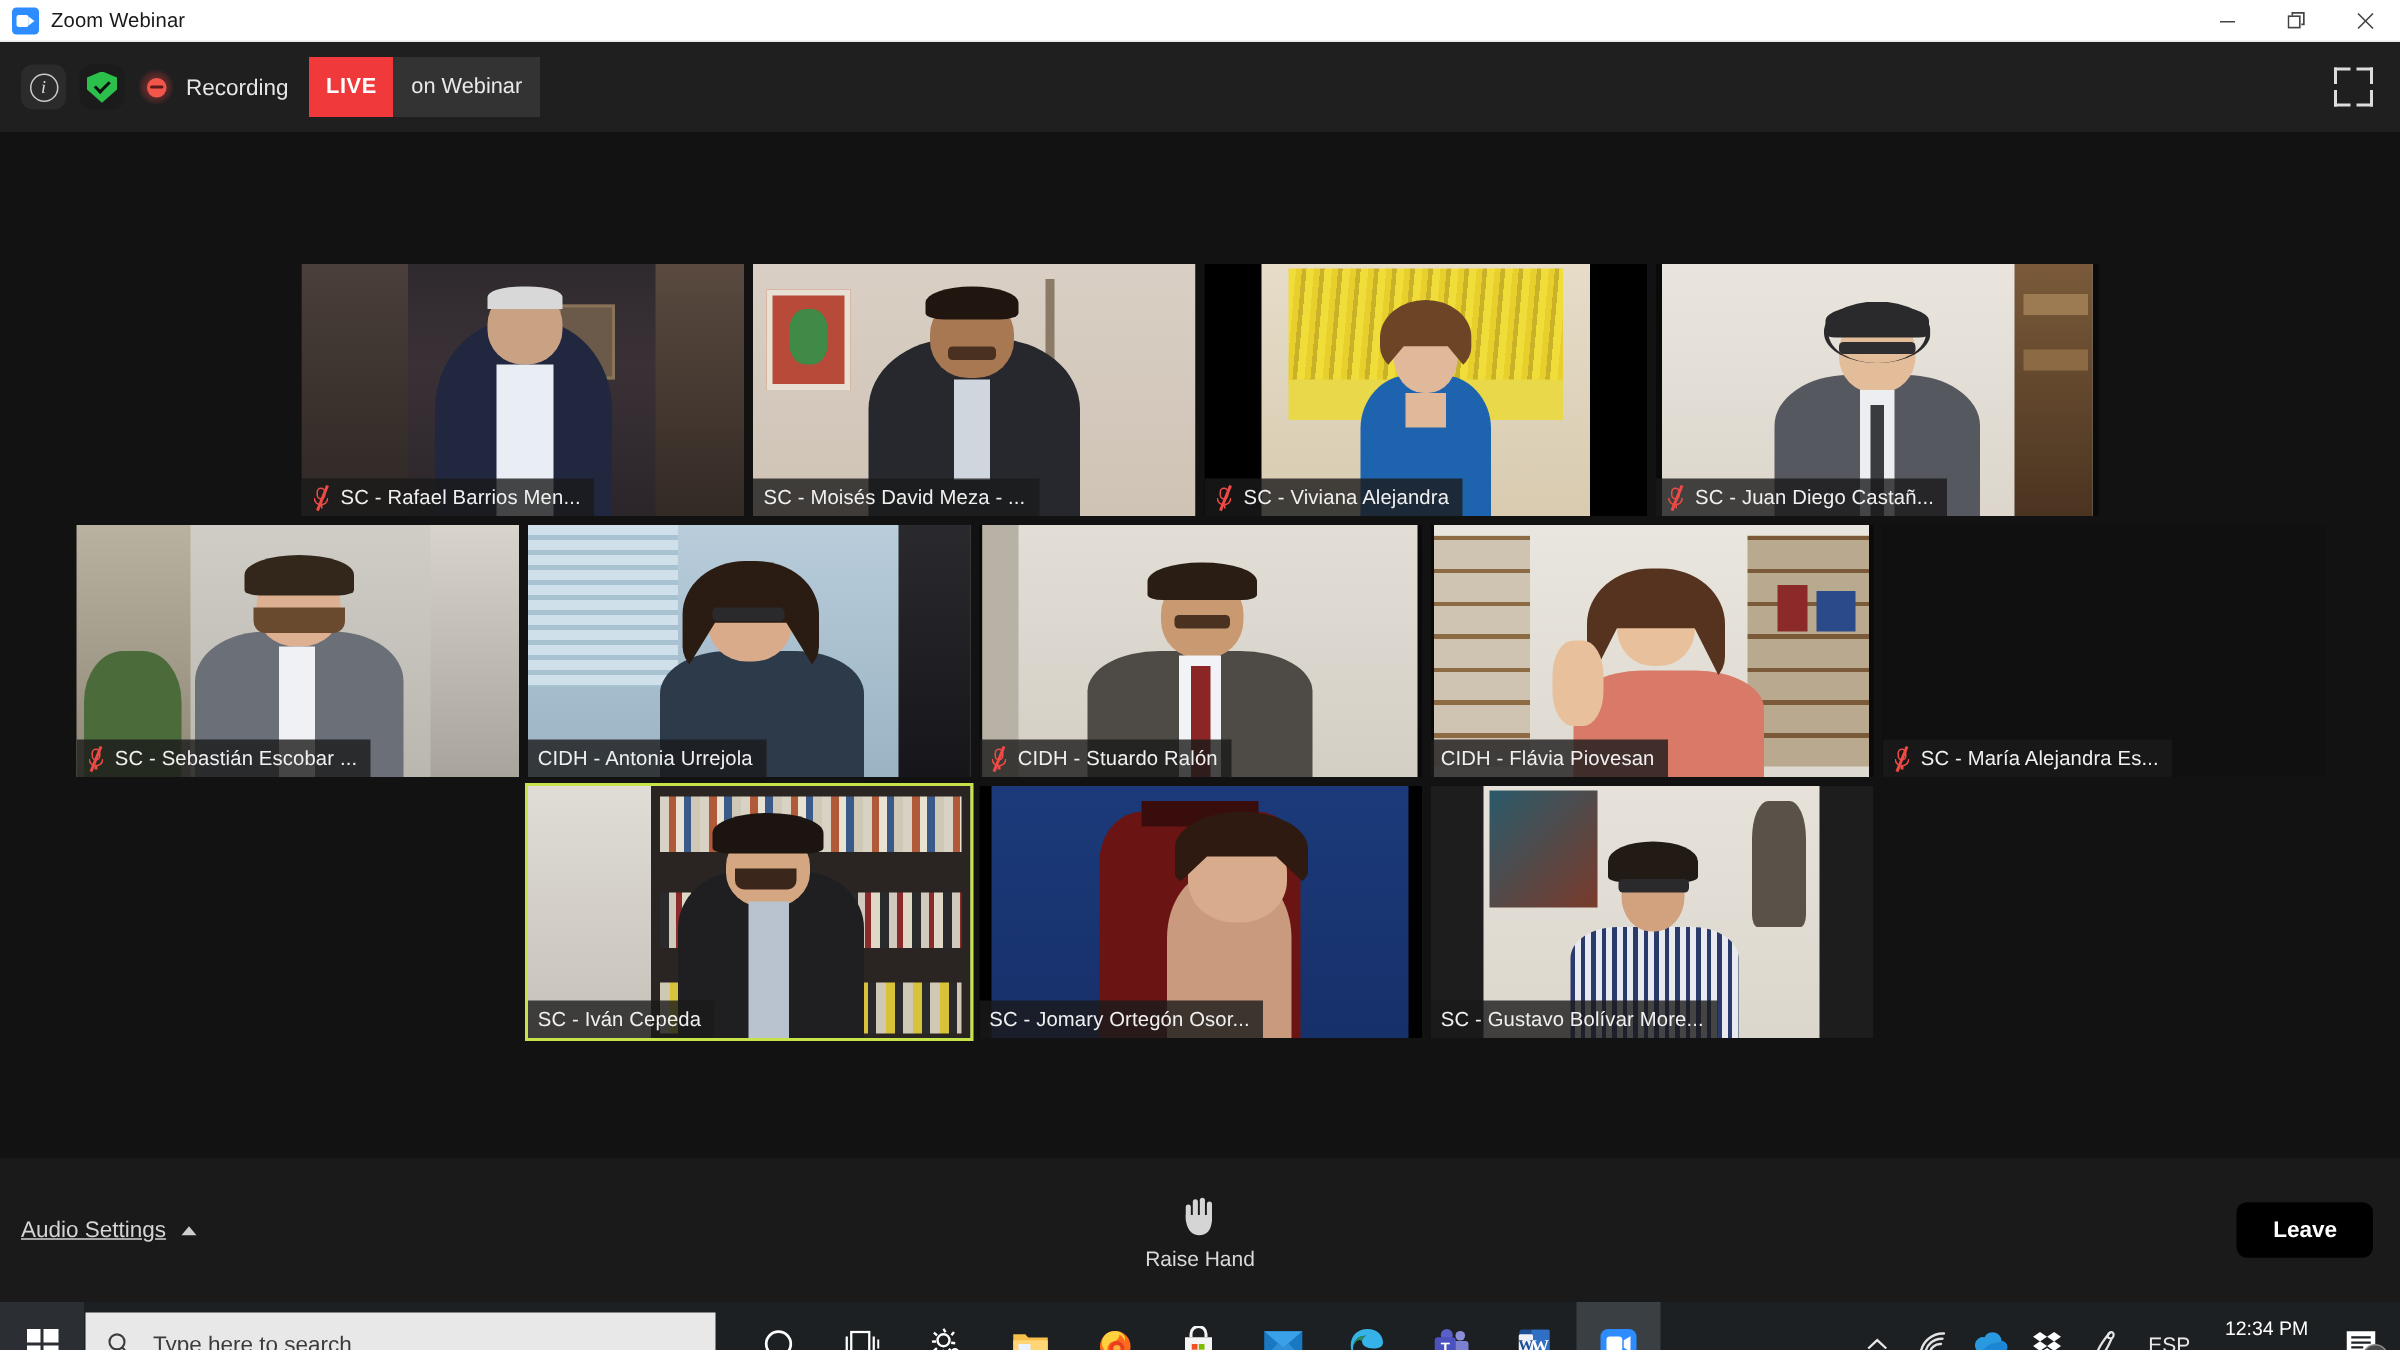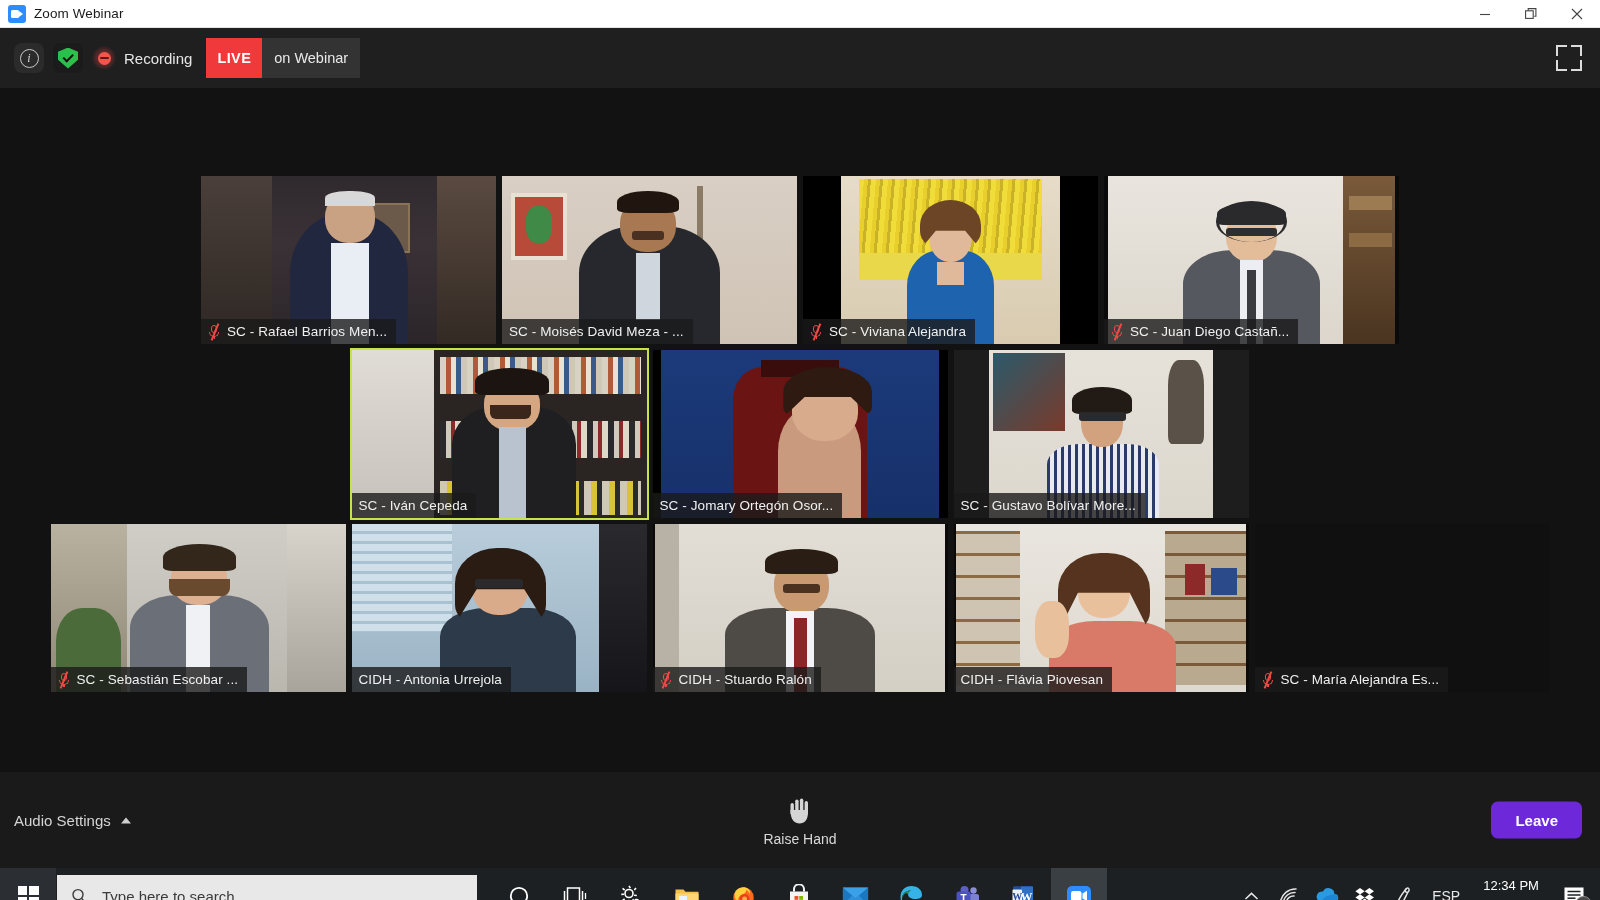--- a/index.html
+++ b/index.html
@@ -132,35 +132,35 @@
   }
 
   
   .zoom-bottom{
     height:96px; background:#1a1a1a; position:relative;
   }
   .audio-settings{
     position:absolute; left:14px; top:50%; transform:translateY(-50%);
     display:flex; align-items:center; gap:10px;
   }
-  .audio-settings .lbl{ font-size:15px; color:#d4d4d4; }
+  .audio-settings .lbl{ font-size:15px; color:#d4d4d4;text-decoration:underline; }
   .caret-up{
     width:0;height:0;border-left:5px solid transparent;border-right:5px solid transparent;
     border-bottom:6px solid #cfcfcf;
   }
   .center-ctrls{
     position:absolute; left:50%; transform:translateX(-50%); top:50%;
     margin-top:-24px; display:flex; gap:60px;flex-direction:column;
   }
   .ctrl{ width:90px; display:flex; flex-direction:column; align-items:center; gap:7px; }
   .ctrl .ico{ height:28px; display:flex; align-items:flex-end; }
   .ctrl .lbl{ font-size:14px; color:#d9d9d9; white-space:nowrap; }
   .leave-btn{
     position:absolute; right:18px; top:50%; transform:translateY(-50%);
-    background:#6d28d9; color:#fff; font-size:15px; font-weight:bold;
+    background:#000000; color:#fff; font-size:15px; font-weight:bold;
     border:none; border-radius:7px; padding:10px 24px; cursor:pointer;
   }
 
   
   .taskbar{
     height:56px; background:#1c2023; display:flex; align-items:center;
     position:relative;
   }
   .start-btn{
     width:56px;height:56px; display:flex;align-items:center;justify-content:center;
@@ -342,20 +342,114 @@
               <div class="slash"></div>
             </div>
           <div class="txt">SC - Juan Diego Castañ...</div>
         </div>
       </div>
 
     </div>
 
     <div class="row">
 
+      <div class="tile">
+        <div class="bg" style="background:linear-gradient(180deg,#cfcdc6 0%,#b9b7ae 100%);">
+          <div style="position:absolute;left:0;top:0;width:26%;height:100%;background:linear-gradient(180deg,#b9b2a0,#8f8876);"></div>
+          <div style="position:absolute;left:2%;top:50%;width:22%;height:50%;background:#4b6b3a;border-radius:40% 40% 0 0;"></div>
+          <div style="position:absolute;right:0;top:0;width:20%;height:100%;background:linear-gradient(180deg,#d8d4cc,#a8a49c);"></div>
+          <div style="position:absolute;left:27%;top:42%;width:47%;height:58%;background:#6a6f78;border-radius:34% 34% 0 0;"></div>
+          <div style="position:absolute;left:41%;top:17%;width:19%;height:31%;background:#dcb091;border-radius:46%;"></div>
+          <div style="position:absolute;left:38%;top:12%;width:25%;height:16%;background:#33271c;border-radius:50% 50% 14% 14%;"></div>
+          <div style="position:absolute;left:40%;top:33%;width:21%;height:10%;background:#6a4a2e;border-radius:0 0 8px 8px;"></div>
+          <div style="position:absolute;left:46%;top:48%;width:8%;height:52%;background:#f0f1f4;"></div>
+        </div>
+        <div class="namebar">
+          <div class="mutedmic">
+              <div class="m1"></div>
+              <div class="m2"></div>
+              <div class="m3"></div>
+              <div class="slash"></div>
+            </div>
+          <div class="txt">SC - Sebastián Escobar ...</div>
+        </div>
+      </div>
+
+      <div class="tile">
+        <div class="bg" style="background:linear-gradient(180deg,#b9cddb 0%,#9ab3c4 100%);">
+          <div style="position:absolute;left:0;top:0;width:34%;height:64%;background:repeating-linear-gradient(180deg,#cfe0ea 0 7px,#a9c2d2 7px 10px);"></div>
+          <div style="position:absolute;right:0;top:0;width:16%;height:100%;background:linear-gradient(180deg,#2a2a2e,#15151a);"></div>
+          <div style="position:absolute;left:30%;top:50%;width:46%;height:50%;background:#2c3a4a;border-radius:34% 34% 0 0;"></div>
+          <div style="position:absolute;left:41%;top:22%;width:19%;height:32%;background:#d9ab8b;border-radius:46%;"></div>
+          <div style="position:absolute;left:35%;top:14%;width:31%;height:46%;background:#2a1c12;border-radius:46% 46% 26% 26%;clip-path:polygon(0 0,100% 0,100% 100%,76% 54%,24% 54%,0 100%);"></div>
+          <div style="position:absolute;left:42%;top:33%;width:16%;height:5%;background:#2a2a2c;border-radius:3px;"></div>
+        </div>
+        <div class="namebar">
+          <div class="txt">CIDH - Antonia Urrejola</div>
+        </div>
+      </div>
+
+      <div class="tile">
+        <div class="bg" style="background:#0a0a0a;">
+          <div style="position:absolute;left:1%;right:1%;top:0;bottom:0;background:linear-gradient(180deg,#e2ded6 0%,#d4cfc5 100%);">
+            <div style="position:absolute;left:0;top:0;width:8%;height:100%;background:#b8b2a6;"></div>
+            <div style="position:absolute;left:24%;top:50%;width:52%;height:50%;background:#4e4a46;border-radius:32% 32% 0 0;"></div>
+            <div style="position:absolute;left:41%;top:20%;width:19%;height:33%;background:#c99a72;border-radius:46%;"></div>
+            <div style="position:absolute;left:38%;top:15%;width:25%;height:15%;background:#2a1d13;border-radius:50% 50% 14% 14%;"></div>
+            <div style="position:absolute;left:44%;top:36%;width:13%;height:5%;background:#4a3120;border-radius:3px;"></div>
+            <div style="position:absolute;left:45%;top:52%;width:10%;height:48%;background:#f2f3f6;"></div>
+            <div style="position:absolute;left:48%;top:56%;width:4.5%;height:44%;background:#8c2626;"></div>
+          </div>
+        </div>
+        <div class="namebar">
+          <div class="mutedmic">
+              <div class="m1"></div>
+              <div class="m2"></div>
+              <div class="m3"></div>
+              <div class="slash"></div>
+            </div>
+          <div class="txt">CIDH - Stuardo Ralón</div>
+        </div>
+      </div>
+
+      <div class="tile">
+        <div class="bg" style="background:#0a0a0a;">
+          <div style="position:absolute;left:1%;right:1%;top:0;bottom:0;background:linear-gradient(180deg,#e9e6df 0%,#ded9d0 100%);">
+            <div style="position:absolute;left:0;top:4%;width:22%;height:92%;background:repeating-linear-gradient(180deg,#8c6a44 0 3px,#cfc4b2 3px 22px);"></div>
+            <div style="position:absolute;right:0;top:4%;width:28%;height:92%;background:repeating-linear-gradient(180deg,#7a5a38 0 3px,#b9a98e 3px 22px);"></div>
+            <div style="position:absolute;right:3%;top:26%;width:9%;height:16%;background:#2a4a8a;"></div>
+            <div style="position:absolute;right:14%;top:24%;width:7%;height:18%;background:#8c2a2a;"></div>
+            <div style="position:absolute;left:32%;top:58%;width:44%;height:42%;background:#d97a68;border-radius:36% 36% 0 0;"></div>
+            <div style="position:absolute;left:42%;top:24%;width:18%;height:32%;background:#e8c09c;border-radius:46%;"></div>
+            <div style="position:absolute;left:35%;top:17%;width:32%;height:48%;background:#55331e;border-radius:46% 46% 26% 26%;clip-path:polygon(0 0,100% 0,100% 100%,78% 50%,22% 50%,0 100%);"></div>
+            <div style="position:absolute;left:27%;top:46%;width:12%;height:34%;background:#e8c09c;border-radius:40%;"></div>
+          </div>
+        </div>
+        <div class="namebar">
+          <div class="txt">CIDH - Flávia Piovesan</div>
+        </div>
+
+      </div>
+
+      <div class="tile">
+        <div class="bg" style="background:#101010;"></div>
+        <div class="namebar">
+          <div class="mutedmic">
+              <div class="m1"></div>
+              <div class="m2"></div>
+              <div class="m3"></div>
+              <div class="slash"></div>
+            </div>
+          <div class="txt">SC - María Alejandra Es...</div>
+        </div>
+      </div>
+    </div>
+
+    <div class="row">
+
       <div class="tile active">
         <div class="bg" style="background:linear-gradient(180deg,#ddd9d2 0%,#cfcac2 100%);">
           <div style="position:absolute;left:0;top:0;width:28%;height:100%;background:linear-gradient(180deg,#e0dcd6,#c6c2ba);"></div>
           <div style="position:absolute;left:28%;top:0;right:0;height:100%;background:#2a2522;"></div>
           <div style="position:absolute;left:30%;top:4%;right:2%;height:22%;background:repeating-linear-gradient(90deg,#d8d2c4 0 6px,#b05a3a 6px 11px,#e8e2d2 11px 16px,#3a5a8a 16px 21px,#cfc8b6 21px 27px);"></div>
           <div style="position:absolute;left:30%;top:42%;right:2%;height:22%;background:repeating-linear-gradient(90deg,#2a2a2c 0 6px,#d0cabc 6px 11px,#8a2a2a 11px 15px,#e0d8c6 15px 21px);"></div>
           <div style="position:absolute;left:30%;top:78%;right:2%;height:20%;background:repeating-linear-gradient(90deg,#cfc8b4 0 7px,#d8c23a 7px 13px,#2a2a2c 13px 18px);"></div>
           <div style="position:absolute;left:34%;top:34%;width:42%;height:66%;background:#1f1f22;border-radius:34% 34% 0 0;"></div>
           <div style="position:absolute;left:45%;top:18%;width:19%;height:30%;background:#d4a681;border-radius:46%;"></div>
           <div style="position:absolute;left:42%;top:11%;width:25%;height:16%;background:#1c1410;border-radius:50% 50% 14% 14%;"></div>
@@ -392,114 +486,20 @@
             <div style="position:absolute;left:37%;top:22%;width:27%;height:16%;background:#221a14;border-radius:50% 50% 14% 14%;"></div>
             <div style="position:absolute;left:40%;top:37%;width:21%;height:5%;background:#2a2a2c;border-radius:3px;"></div>
           </div>
         </div>
         <div class="namebar">
           <div class="txt">SC - Gustavo Bolívar More...</div>
         </div>
       </div>
     </div>
 
-    <div class="row">
-
-      <div class="tile">
-        <div class="bg" style="background:linear-gradient(180deg,#cfcdc6 0%,#b9b7ae 100%);">
-          <div style="position:absolute;left:0;top:0;width:26%;height:100%;background:linear-gradient(180deg,#b9b2a0,#8f8876);"></div>
-          <div style="position:absolute;left:2%;top:50%;width:22%;height:50%;background:#4b6b3a;border-radius:40% 40% 0 0;"></div>
-          <div style="position:absolute;right:0;top:0;width:20%;height:100%;background:linear-gradient(180deg,#d8d4cc,#a8a49c);"></div>
-          <div style="position:absolute;left:27%;top:42%;width:47%;height:58%;background:#6a6f78;border-radius:34% 34% 0 0;"></div>
-          <div style="position:absolute;left:41%;top:17%;width:19%;height:31%;background:#dcb091;border-radius:46%;"></div>
-          <div style="position:absolute;left:38%;top:12%;width:25%;height:16%;background:#33271c;border-radius:50% 50% 14% 14%;"></div>
-          <div style="position:absolute;left:40%;top:33%;width:21%;height:10%;background:#6a4a2e;border-radius:0 0 8px 8px;"></div>
-          <div style="position:absolute;left:46%;top:48%;width:8%;height:52%;background:#f0f1f4;"></div>
-        </div>
-        <div class="namebar">
-          <div class="mutedmic">
-              <div class="m1"></div>
-              <div class="m2"></div>
-              <div class="m3"></div>
-              <div class="slash"></div>
-            </div>
-          <div class="txt">SC - Sebastián Escobar ...</div>
-        </div>
-      </div>
-
-      <div class="tile">
-        <div class="bg" style="background:linear-gradient(180deg,#b9cddb 0%,#9ab3c4 100%);">
-          <div style="position:absolute;left:0;top:0;width:34%;height:64%;background:repeating-linear-gradient(180deg,#cfe0ea 0 7px,#a9c2d2 7px 10px);"></div>
-          <div style="position:absolute;right:0;top:0;width:16%;height:100%;background:linear-gradient(180deg,#2a2a2e,#15151a);"></div>
-          <div style="position:absolute;left:30%;top:50%;width:46%;height:50%;background:#2c3a4a;border-radius:34% 34% 0 0;"></div>
-          <div style="position:absolute;left:41%;top:22%;width:19%;height:32%;background:#d9ab8b;border-radius:46%;"></div>
-          <div style="position:absolute;left:35%;top:14%;width:31%;height:46%;background:#2a1c12;border-radius:46% 46% 26% 26%;clip-path:polygon(0 0,100% 0,100% 100%,76% 54%,24% 54%,0 100%);"></div>
-          <div style="position:absolute;left:42%;top:33%;width:16%;height:5%;background:#2a2a2c;border-radius:3px;"></div>
-        </div>
-        <div class="namebar">
-          <div class="txt">CIDH - Antonia Urrejola</div>
-        </div>
-      </div>
-
-      <div class="tile">
-        <div class="bg" style="background:#0a0a0a;">
-          <div style="position:absolute;left:1%;right:1%;top:0;bottom:0;background:linear-gradient(180deg,#e2ded6 0%,#d4cfc5 100%);">
-            <div style="position:absolute;left:0;top:0;width:8%;height:100%;background:#b8b2a6;"></div>
-            <div style="position:absolute;left:24%;top:50%;width:52%;height:50%;background:#4e4a46;border-radius:32% 32% 0 0;"></div>
-            <div style="position:absolute;left:41%;top:20%;width:19%;height:33%;background:#c99a72;border-radius:46%;"></div>
-            <div style="position:absolute;left:38%;top:15%;width:25%;height:15%;background:#2a1d13;border-radius:50% 50% 14% 14%;"></div>
-            <div style="position:absolute;left:44%;top:36%;width:13%;height:5%;background:#4a3120;border-radius:3px;"></div>
-            <div style="position:absolute;left:45%;top:52%;width:10%;height:48%;background:#f2f3f6;"></div>
-            <div style="position:absolute;left:48%;top:56%;width:4.5%;height:44%;background:#8c2626;"></div>
-          </div>
-        </div>
-        <div class="namebar">
-          <div class="mutedmic">
-              <div class="m1"></div>
-              <div class="m2"></div>
-              <div class="m3"></div>
-              <div class="slash"></div>
-            </div>
-          <div class="txt">CIDH - Stuardo Ralón</div>
-        </div>
-      </div>
-
-      <div class="tile">
-        <div class="bg" style="background:#0a0a0a;">
-          <div style="position:absolute;left:1%;right:1%;top:0;bottom:0;background:linear-gradient(180deg,#e9e6df 0%,#ded9d0 100%);">
-            <div style="position:absolute;left:0;top:4%;width:22%;height:92%;background:repeating-linear-gradient(180deg,#8c6a44 0 3px,#cfc4b2 3px 22px);"></div>
-            <div style="position:absolute;right:0;top:4%;width:28%;height:92%;background:repeating-linear-gradient(180deg,#7a5a38 0 3px,#b9a98e 3px 22px);"></div>
-            <div style="position:absolute;right:3%;top:26%;width:9%;height:16%;background:#2a4a8a;"></div>
-            <div style="position:absolute;right:14%;top:24%;width:7%;height:18%;background:#8c2a2a;"></div>
-            <div style="position:absolute;left:32%;top:58%;width:44%;height:42%;background:#d97a68;border-radius:36% 36% 0 0;"></div>
-            <div style="position:absolute;left:42%;top:24%;width:18%;height:32%;background:#e8c09c;border-radius:46%;"></div>
-            <div style="position:absolute;left:35%;top:17%;width:32%;height:48%;background:#55331e;border-radius:46% 46% 26% 26%;clip-path:polygon(0 0,100% 0,100% 100%,78% 50%,22% 50%,0 100%);"></div>
-            <div style="position:absolute;left:27%;top:46%;width:12%;height:34%;background:#e8c09c;border-radius:40%;"></div>
-          </div>
-        </div>
-        <div class="namebar">
-          <div class="txt">CIDH - Flávia Piovesan</div>
-        </div>
-
-      </div>
-
-      <div class="tile">
-        <div class="bg" style="background:#101010;"></div>
-        <div class="namebar">
-          <div class="mutedmic">
-              <div class="m1"></div>
-              <div class="m2"></div>
-              <div class="m3"></div>
-              <div class="slash"></div>
-            </div>
-          <div class="txt">SC - María Alejandra Es...</div>
-        </div>
-      </div>
-    </div>
-
   </div>
 </div>
 
 <div class="zoom-bottom">
   <div class="audio-settings">
     <div class="lbl">Audio Settings</div>
     <div class="caret-up"></div>
   </div>
 
   <div class="center-ctrls">

